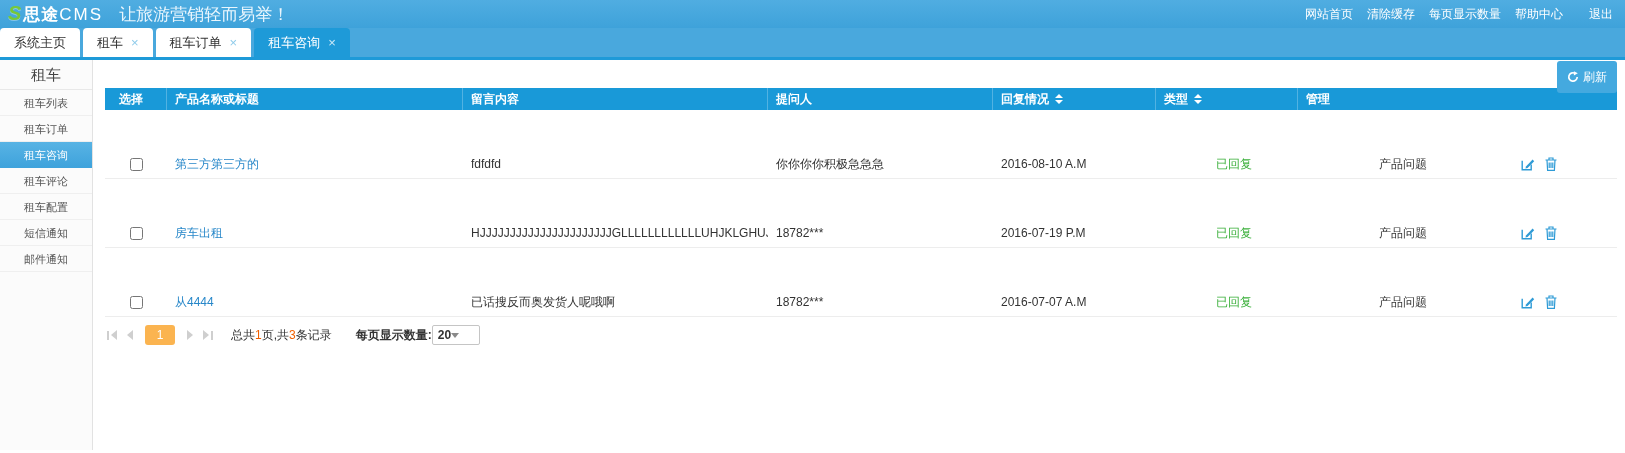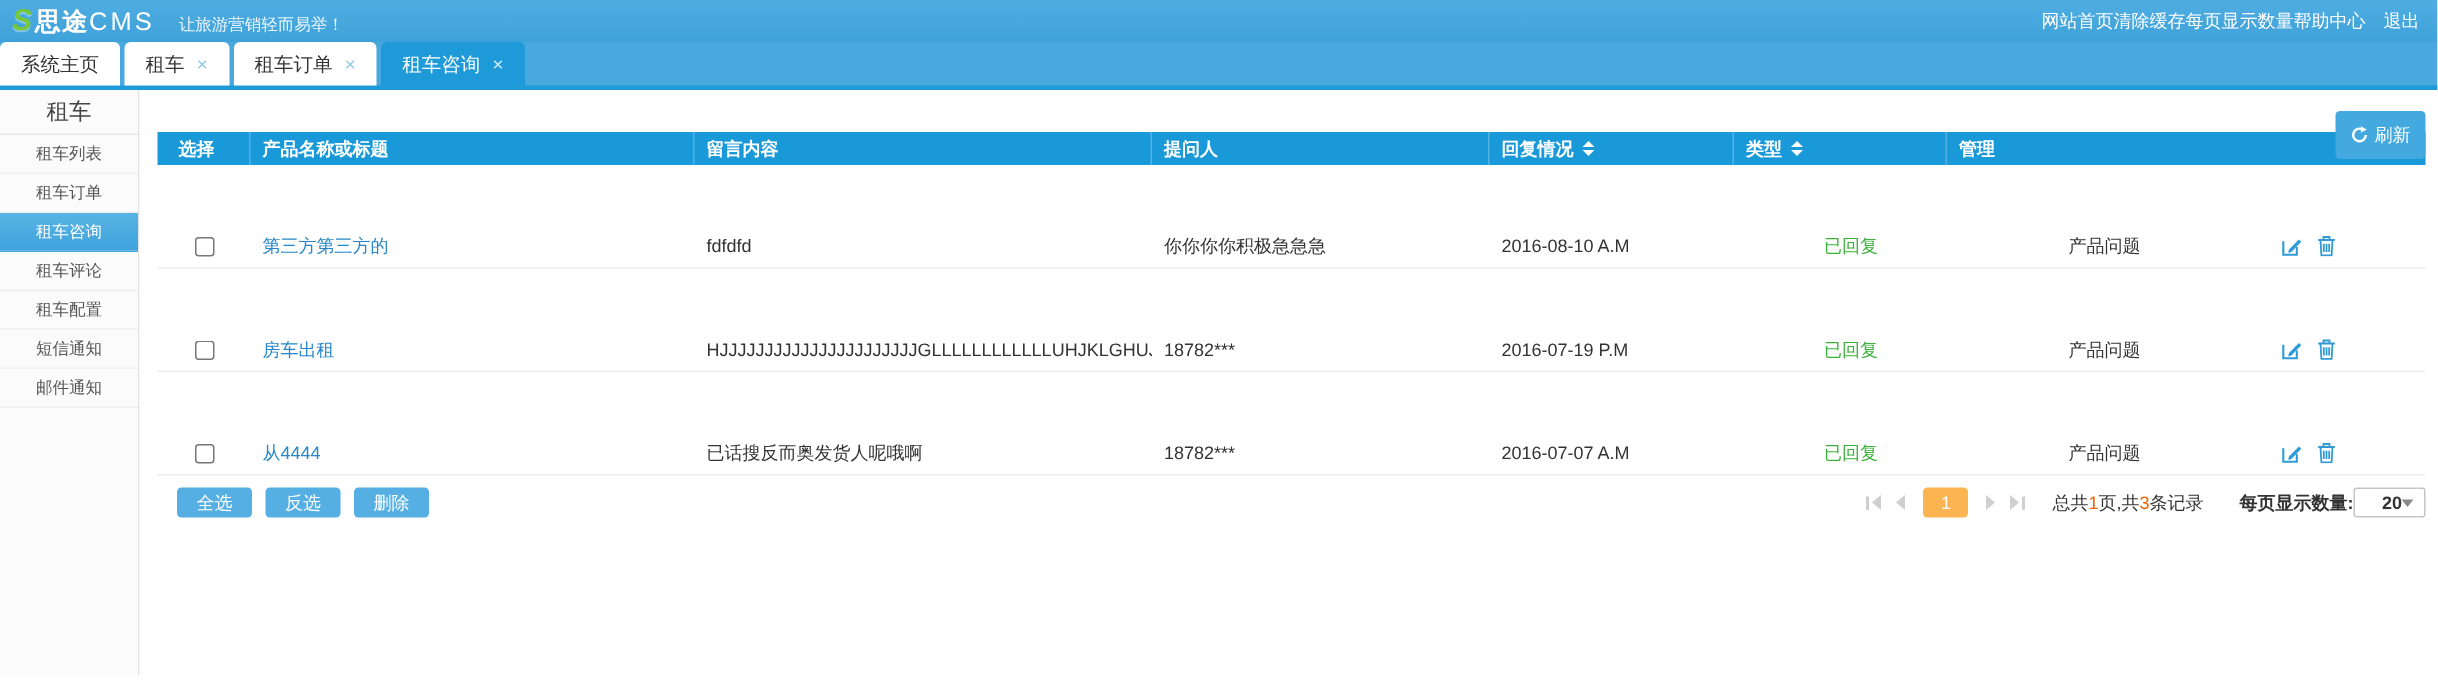--- a/index.html
+++ b/index.html
@@ -7,22 +7,22 @@
     font-family:"Liberation Sans","DejaVu Sans",sans-serif; }
 
   
   .topbar { height:28px; background:linear-gradient(#50ade1,#3ea2da);
     display:flex; align-items:center; justify-content:space-between; padding:0 12px 0 8px; }
   .brand { display:flex; align-items:baseline; gap:2px; }
   .logo-s { color:#76c83a; font-weight:bold; font-size:20px; font-style:italic; line-height:1;
     text-shadow:0 1px 0 rgba(255,255,255,.35); }
   .brand-name { color:#fff; font-size:17px; font-weight:bold; letter-spacing:1px; }
   .brand-cms { font-weight:normal; letter-spacing:2px; }
-  .tagline { color:#eaf6fd; font-size:11px; margin-left:14px; }
-  .toplinks { display:flex; align-items:center; }
+  .tagline { color:#eaf6fd; font-size:17px; margin-left:14px; }
+  .toplinks { display:flex; align-items:center; gap:14px; }
   .toplink { color:#fff; font-size:12px; cursor:pointer; text-decoration:none; }
   .toplink.logout { margin-left:12px; }
 
   
   .tabbar { height:32px; background:#49a8dd; border-bottom:3px solid #1e9ad8;
     display:flex; align-items:flex-end; }
   .tab { height:29px; background:#fff; color:#333; font-size:13px; display:flex; align-items:center;
     padding:0 14px; margin-right:3px; border-radius:4px 4px 0 0; cursor:pointer; }
   .tab .close { margin-left:8px; color:#8ecbea; font-size:13px; line-height:1; }
   .tab.active { background:#1e9ad8; color:#fff; }
@@ -34,21 +34,21 @@
   .side-title { height:30px; line-height:30px; text-align:center; font-size:15px; color:#444;
     border-bottom:1px solid #e8e8e8; }
   .side-item { height:26px; line-height:26px; text-align:center; font-size:11px; color:#555;
     border-bottom:1px solid #efefef; cursor:pointer; }
   .side-item.active { background:linear-gradient(#58b3e4,#3fa3dc); color:#fff; border-bottom-color:#3fa3dc; }
 
   .main { flex:1; background:#fff; padding:0 8px 0 12px; }
 
   
   .toolbar { height:28px; position:relative; }
-  .btn-refresh { position:absolute; right:0; top:14px; height:22px; background:#44a9df; color:#fff;
+  .btn-refresh { position:absolute; right:0; top:1px; height:22px; background:#44a9df; color:#fff;
     font-size:12px; border:none; border-radius:3px; padding:16px 10px; display:flex; align-items:center;
     gap:4px; cursor:pointer; }
 
   
   .grid { width:100%; }
   .thead { display:flex; background:#1999d8; height:22px; align-items:center;text-align:right; }
   .th { color:#fff; font-size:12px; font-weight:bold; padding-left:8px; display:flex; align-items:center;
     gap:6px; border-right:1px solid rgba(255,255,255,.25); height:100%; overflow:hidden; white-space:nowrap; }
   .th:last-child { border-right:none; }
   .c0 { width:62px; flex:none; padding-left:14px; }
@@ -85,21 +85,21 @@
   .tri-l { width:0; height:0; border-top:5px solid transparent; border-bottom:5px solid transparent;
     border-right:6px solid #cfcfcf; display:inline-block; }
   .tri-r { width:0; height:0; border-top:5px solid transparent; border-bottom:5px solid transparent;
     border-left:6px solid #cfcfcf; display:inline-block; }
   .pg-current { background:#fbb450; color:#fff; border-radius:3px; min-width:30px; height:20px;
     display:inline-flex; align-items:center; justify-content:center; font-size:12px; margin:0 4px; cursor:default; }
   .pg-summary { margin-left:10px; }
   .num-hl { color:#f06000; }
   .per-page { margin-left:18px; display:flex; align-items:center; gap:0;font-weight:bold; }
   .select-box { width:48px; height:20px; border:1px solid #c5c5c5; background:#fff; border-radius:2px;
-    display:flex; align-items:center; padding:0 5px 0 18px; font-size:12px;
+    display:flex; align-items:center; padding:0 5px 0 5px; font-size:12px;
     color:#333; cursor:pointer; }
   .caret { width:0; height:0; border-left:4px solid transparent; border-right:4px solid transparent;
     border-top:5px solid #8a8a8a; }
 </style>
 </head>
 <body>
 
 <div class="topbar">
   <div class="brand">
     <span class="logo-s">S</span>
@@ -258,25 +258,20 @@
           <span class="icon-btn">
             <svg width="12" height="14" viewBox="0 0 12 14">
                 <path stroke="#2e9bd6" fill="none" stroke-width="1.2" d="M0.5 3 H11.5 M4 3 V1 H8 V3 M2 3 L2.6 13.3 H9.4 L10 3 M4.2 5.5 V11 M6 5.5 V11 M7.8 5.5 V11"></path>
               </svg>
           </span>
         </div>
       </div>
     </div>
 
     <div class="actionbar">
-      <div class="left-actions">
-        <button class="btn-sm">全选</button>
-        <button class="btn-sm">反选</button>
-        <button class="btn-sm">删除</button>
-      </div>
 
       <div class="pager">
         <span class="pg-nav">
             <span class="bar"></span>
             <span class="tri-l"></span>
           </span>
         <span class="pg-nav">
             <span class="tri-l"></span>
           </span>
         <span class="pg-current">1</span>

